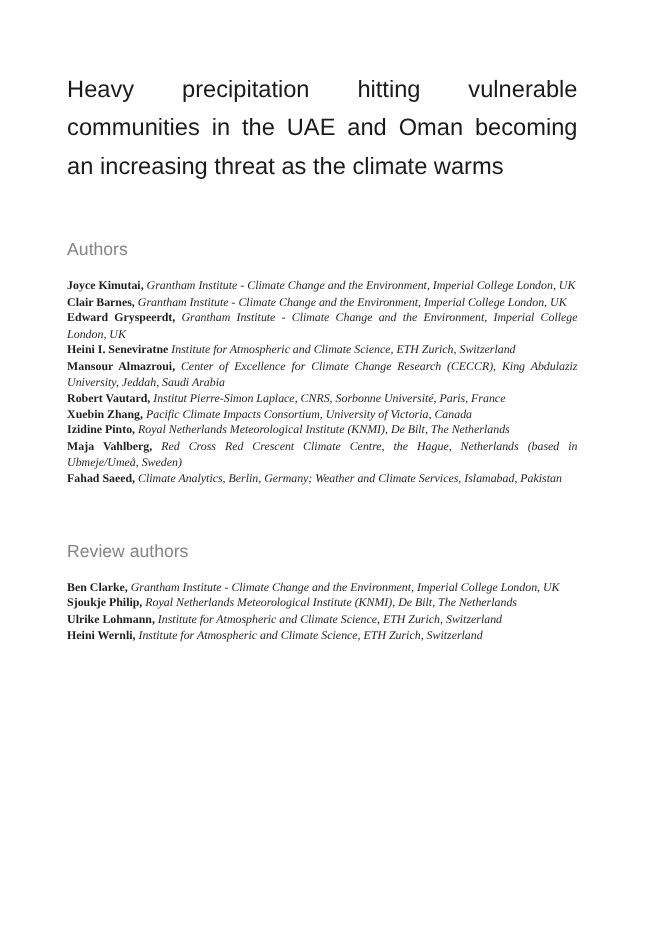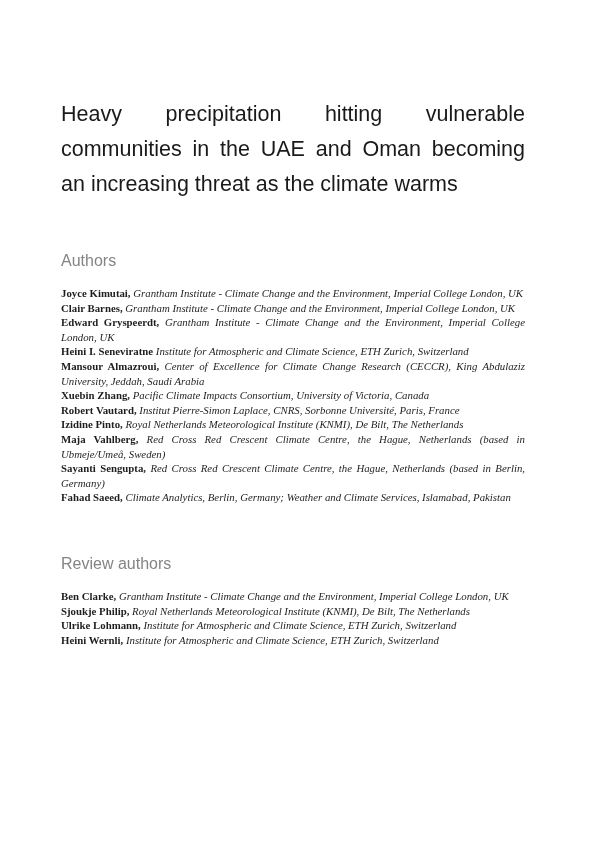--- a/index.html
+++ b/index.html
@@ -16,21 +16,21 @@
     font-family: "Liberation Serif", serif;
   }
   .content {
     position: absolute;
     left: 61px;
     top: 0;
     width: 464px;
   }
   .title {
     margin: 0;
-    padding-top: 97px;
+    padding-top: 64px;
     font-family: "Liberation Sans", sans-serif;
     font-weight: 400;
     font-size: 21.5px;
     line-height: 35px;
     color: var(--color-title, #1a1a1a);
     text-align: justify;
     text-align-last: left;
   }
   .section-heading {
     margin: 50px 0 0 0;
@@ -68,25 +68,24 @@
     <h1 class="title">Heavy precipitation hitting vulnerable communities in the UAE and Oman becoming an increasing threat as the climate warms</h1>
 
     <div class="section-heading">Authors</div>
 
     <div class="author-list">
       <p class="entry"><span class="name">Joyce Kimutai,</span> <span class="aff">Grantham Institute - Climate Change and the Environment, Imperial College London, UK</span></p>
       <p class="entry"><span class="name">Clair Barnes,</span> <span class="aff">Grantham Institute - Climate Change and the Environment, Imperial College London, UK</span></p>
       <p class="entry"><span class="name">Edward Gryspeerdt,</span> <span class="aff">Grantham Institute - Climate Change and the Environment, Imperial College London, UK</span></p>
       <p class="entry"><span class="name">Heini I. Seneviratne</span> <span class="aff">Institute for Atmospheric and Climate Science, ETH Zurich, Switzerland</span></p>
       <p class="entry"><span class="name">Mansour Almazroui,</span> <span class="aff">Center of Excellence for Climate Change Research (CECCR), King Abdulaziz University, Jeddah, Saudi Arabia</span></p>
+      <p class="entry"><span class="name">Robert Vautard,</span> <span class="aff">Institut Pierre-Simon Laplace, CNRS, Sorbonne Université, Paris, France</span></p>
       <p class="entry"><span class="name">Xuebin Zhang,</span> <span class="aff">Pacific Climate Impacts Consortium, University of Victoria, Canada</span></p>
-      <p class="entry"><span class="name">Robert Vautard,</span> <span class="aff">Institut Pierre-Simon Laplace, CNRS, Sorbonne Université, Paris, France</span></p>
       <p class="entry"><span class="name">Izidine Pinto,</span> <span class="aff">Royal Netherlands Meteorological Institute (KNMI), De Bilt, The Netherlands</span></p>
       <p class="entry"><span class="name">Maja Vahlberg,</span> <span class="aff">Red Cross Red Crescent Climate Centre, the Hague, Netherlands (based in Ubmeje/Umeå, Sweden)</span></p>
-      <p class="entry"><span class="name">Sayanti Sengupta,</span> <span class="aff">Red Cross Red Crescent Climate Centre, the Hague, Netherlands (based in Berlin, Germany)</span></p>
       <p class="entry"><span class="name">Fahad Saeed,</span> <span class="aff">Climate Analytics, Berlin, Germany; Weather and Climate Services, Islamabad, Pakistan</span></p>
     </div>
 
     <div class="section-heading">Review authors</div>
 
     <div class="author-list">
       <p class="entry"><span class="name">Ben Clarke,</span> <span class="aff">Grantham Institute - Climate Change and the Environment, Imperial College London, UK</span></p>
       <p class="entry"><span class="name">Sjoukje Philip,</span> <span class="aff">Royal Netherlands Meteorological Institute (KNMI), De Bilt, The Netherlands</span></p>
       <p class="entry"><span class="name">Ulrike Lohmann,</span> <span class="aff">Institute for Atmospheric and Climate Science, ETH Zurich, Switzerland</span></p>
       <p class="entry"><span class="name">Heini Wernli,</span> <span class="aff">Institute for Atmospheric and Climate Science, ETH Zurich, Switzerland</span></p>

